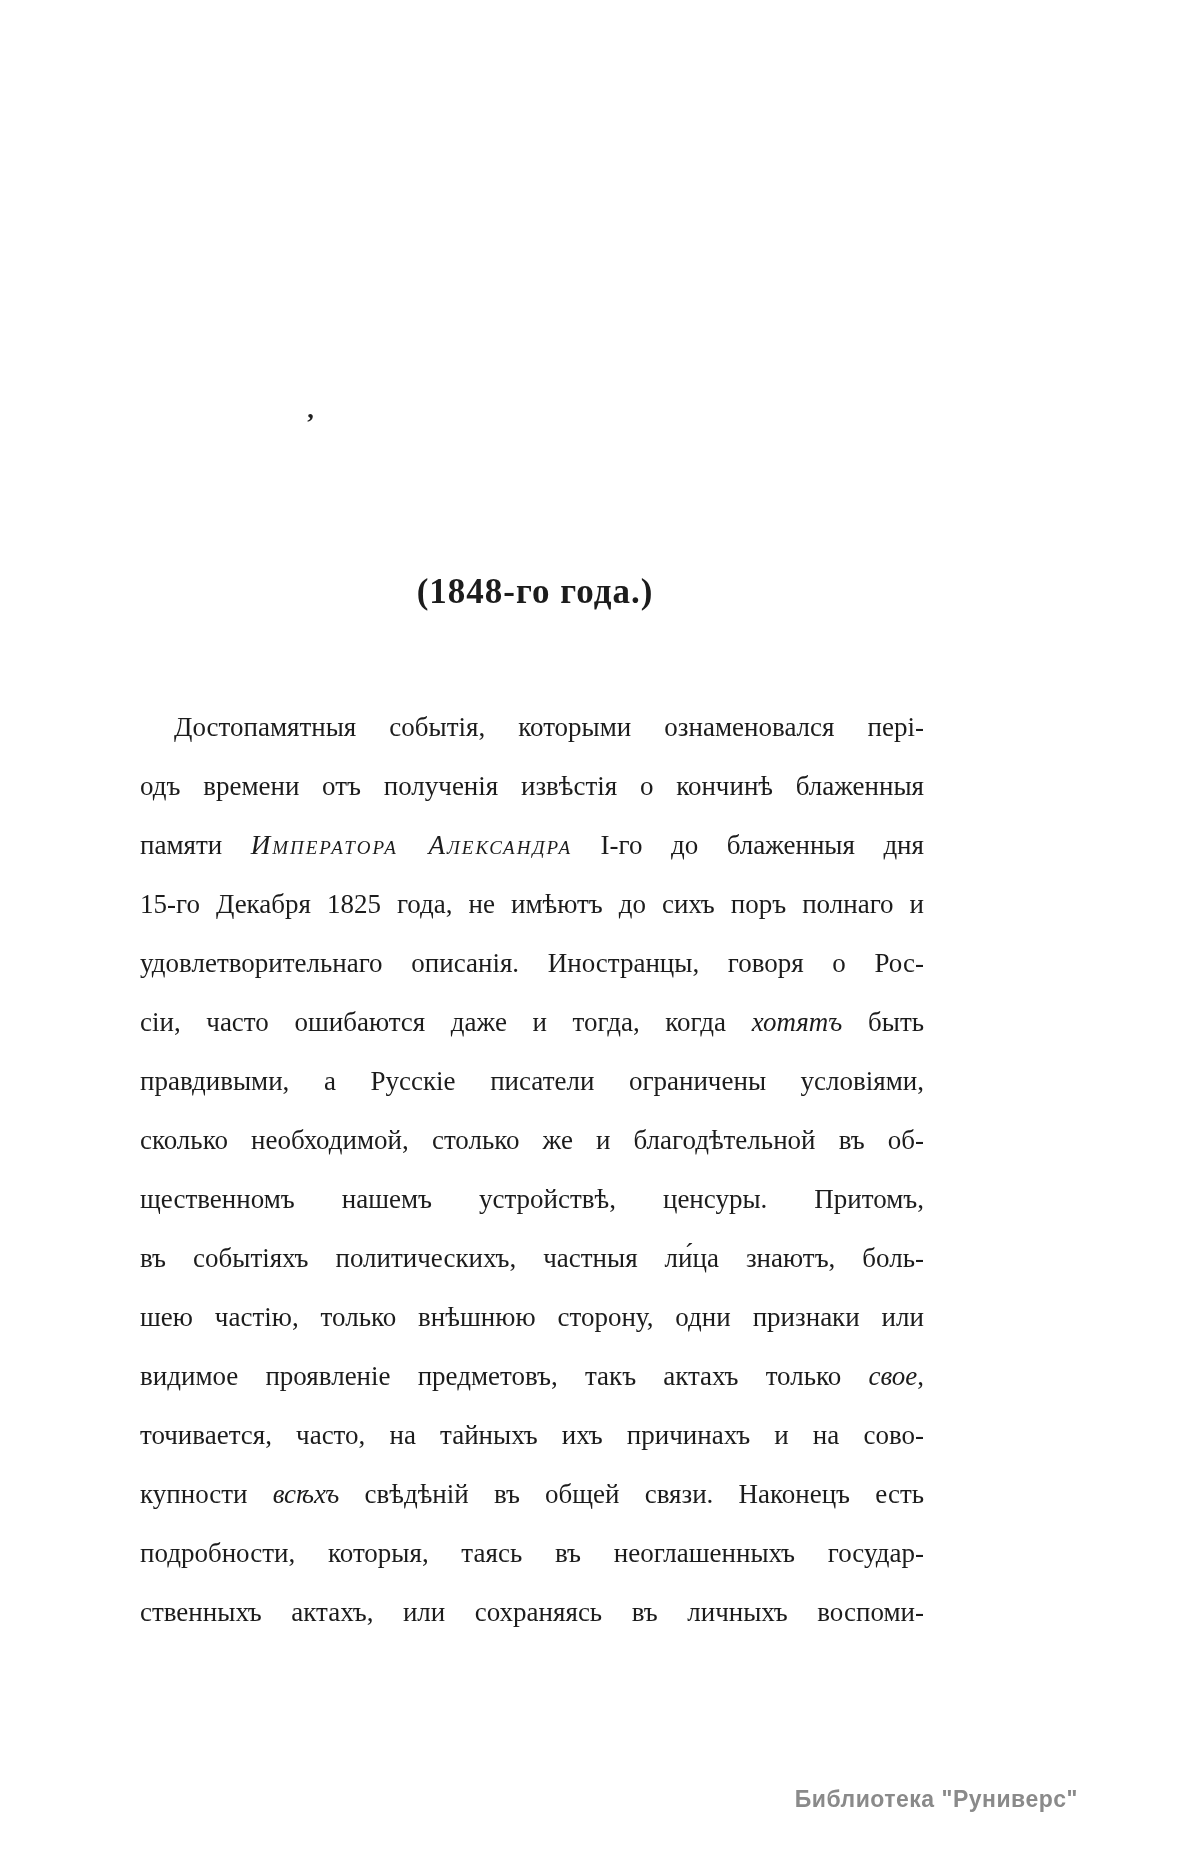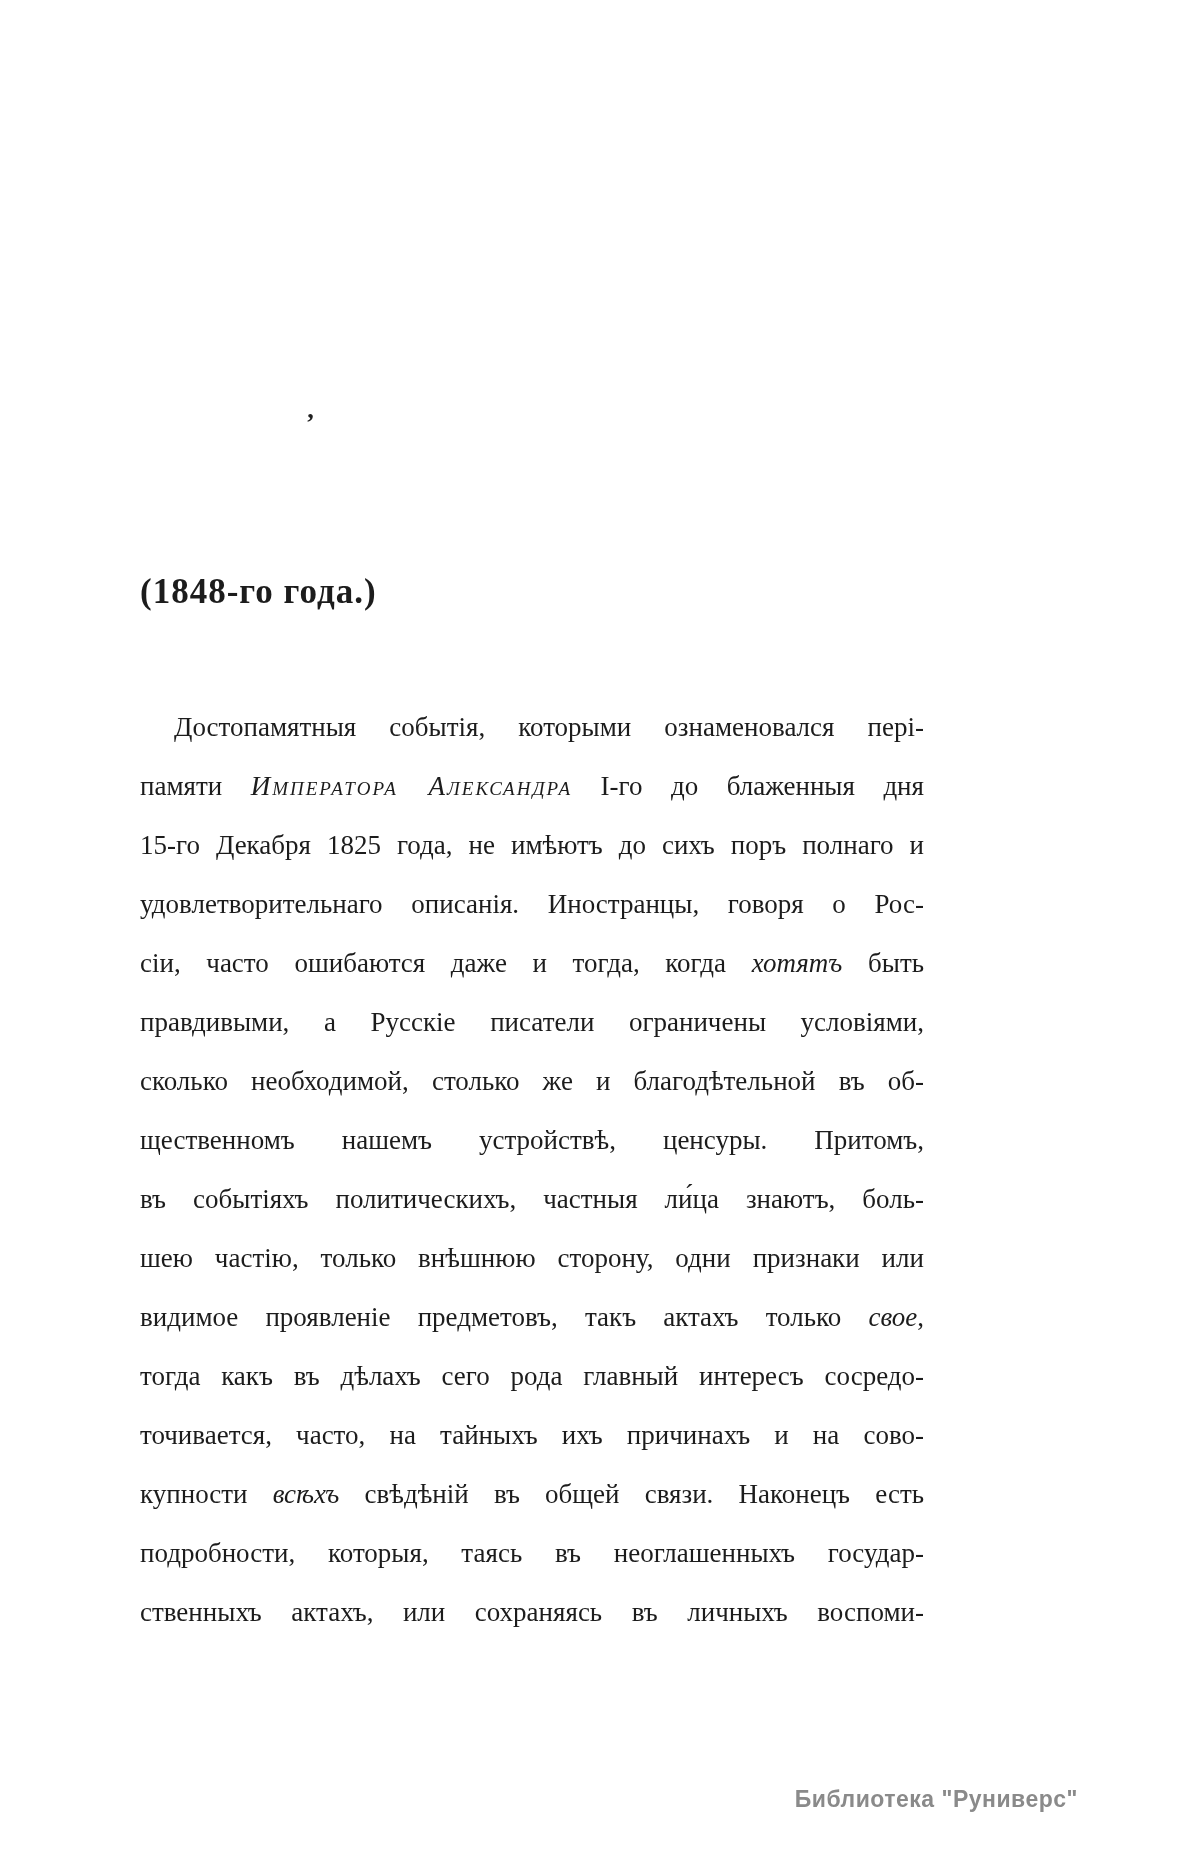--- a/index.html
+++ b/index.html
@@ -39,21 +39,21 @@
     letter-spacing: 6px;
     word-spacing: 18px;
     font-variant-caps: small-caps;
     white-space: nowrap;
   }
   .subtitle {
     position: absolute;
     top: 572px;
     left: 140px;
     width: 790px;
-    text-align: left;
+    text-align: center;
     font-weight: bold;
     font-size: 35px;
     letter-spacing: 1px;
   }
   .paragraph {
     position: absolute;
     top: 698px;
     left: 140px;
     width: 784px;
     font-size: 27px;
@@ -93,31 +93,31 @@
 
 <div class="page">
 
   <span class="ink-speck">’</span>
 
 
   <div class="subtitle">(1848-го года.)</div>
 
   <div class="paragraph">
       <div class="tline indent"><span>Достопамятныя событія, которыми ознаменовался пері-</span></div>
+      <div class="tline"><span>одъ времени отъ полученія извѣстія о кончинѣ блаженныя</span></div>
       <div class="tline"><span>памяти </span><span class="seg-smallcaps">Императора Александра</span><span> I-го до блаженныя дня</span></div>
       <div class="tline"><span>15-го Декабря 1825 года, не имѣютъ до сихъ поръ полнаго и</span></div>
       <div class="tline"><span>удовлетворительнаго описанія. Иностранцы, говоря о Рос-</span></div>
       <div class="tline"><span>сіи, часто ошибаются даже и тогда, когда </span><span class="seg-italic">хотятъ</span><span> быть</span></div>
       <div class="tline"><span>правдивыми, а Русскіе писатели ограничены условіями,</span></div>
       <div class="tline"><span>сколько необходимой, столько же и благодѣтельной въ об-</span></div>
       <div class="tline"><span>щественномъ нашемъ устройствѣ, ценсуры. Притомъ,</span></div>
       <div class="tline"><span>въ событіяхъ политическихъ, частныя ли́ца знаютъ, боль-</span></div>
       <div class="tline"><span>шею частію, только внѣшнюю сторону, одни признаки или</span></div>
       <div class="tline"><span>видимое проявленіе предметовъ, такъ актахъ только </span><span class="seg-italic">свое</span><span>,</span></div>
-      <div class="tline"><span>тогда какъ въ дѣлахъ сего рода главный интересъ сосредо-</span></div>
       <div class="tline"><span>точивается, часто, на тайныхъ ихъ причинахъ и на сово-</span></div>
       <div class="tline"><span>купности </span><span class="seg-italic">всѣхъ</span><span> свѣдѣній въ общей связи. Наконецъ есть</span></div>
       <div class="tline"><span>подробности, которыя, таясь въ неоглашенныхъ государ-</span></div>
       <div class="tline"><span>ственныхъ актахъ, или сохраняясь въ личныхъ воспоми-</span></div>
     </div>
 
   <div class="watermark" style="color: rgb(138, 138, 138);">Библиотека "Руниверс"</div>
 
 </div>
 

